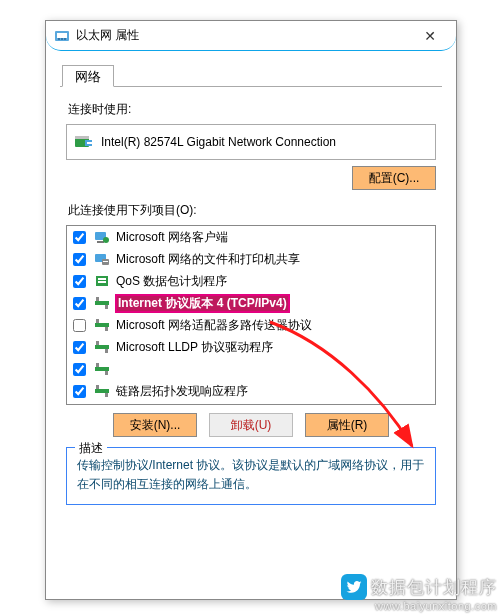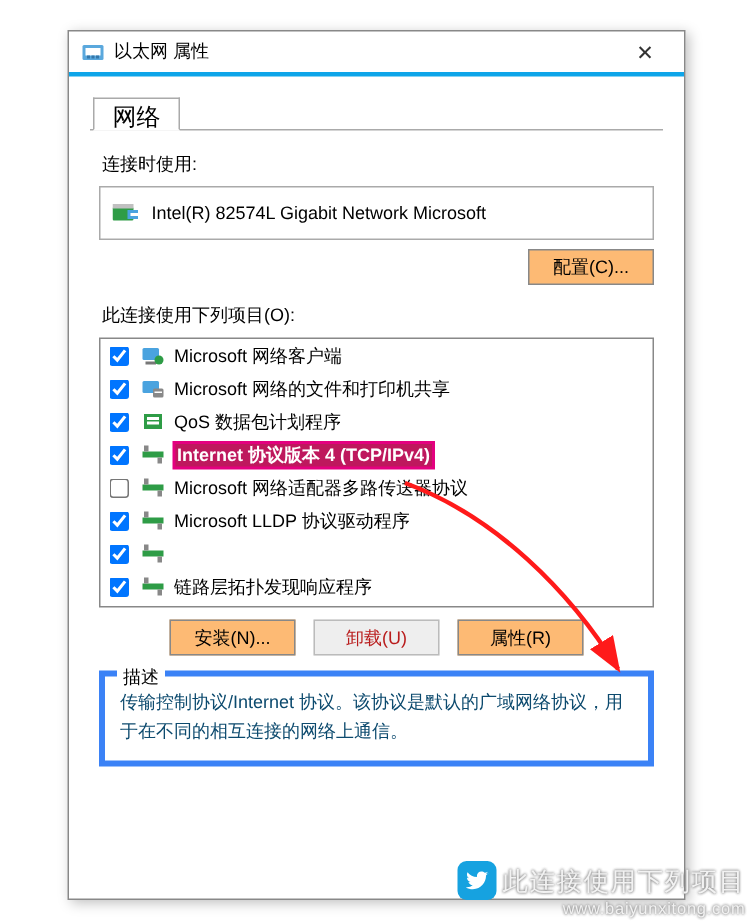--- a/index.html
+++ b/index.html
@@ -22,21 +22,22 @@
     height: 580px;
     border: 1px solid #888;
     background: #fff;
     box-shadow: 2px 2px 8px rgba(0,0,0,0.25);
   }
   .titlebar {
     height: 30px;
     display: flex;
     align-items: center;
     padding: 0 6px 0 8px;
-    border-bottom: 3px solid #0ea5e9;
+    border-bottom: 1px solid #0ea5e9;
+    border-radius: 15px;
   }
   .titlebar .appicon {
     width: 16px; height: 16px;
     display: inline-flex; align-items:center; justify-content:center;
     margin-right:6px;
   }
   .titlebar .title { flex:1; font-size:12px; }
   .titlebar .close {
     width: 40px; height:28px;
     display:inline-flex; align-items:center; justify-content:center;
@@ -52,21 +53,21 @@
     margin-bottom: 0;
   }
   .tab {
     position: absolute;
     top: 4px; left: 2px;
     height: 22px;
     padding: 2px 12px 0 12px;
     border: 1px solid #aaa;
     border-bottom: 1px solid #fff;
     background: #fff;
-    font-size:16px;
+    font-size:13px;
     z-index:2;
   }
   .tabline {
     position:absolute;
     left:0; right:0; bottom:0;
     height:1px; background:#aaa; z-index:1;
   }
   .tabpanel {
     border: 0;
     padding: 10px 6px 6px 6px;
@@ -128,21 +129,21 @@
     outline:2px solid #e4007f;
     outline-offset:-1px;
     padding:0 2px;
     font-weight:bold;
   }
   .item.selected .lbl::after{content:"";}
 
   .btnrow3 { display:flex; gap:12px; justify-content:center; margin-bottom:10px; }
 
   .fieldset {
-    border:4px solid #3b82f6;
+    border:1px solid #3b82f6;
     padding: 8px 10px 10px 10px;
     position:relative;
   }
   .fieldset .legend{
     position:absolute; top:-8px; left:8px;
     background:#fff; padding:0 4px; font-size:12px;
   }
   .desc { font-size:12px; line-height:1.6; color:#0c4a6e; }
 
   
@@ -205,21 +206,21 @@
 
       <div class="adapter-box">
         <span class="netcard">
           <svg viewBox="0 0 18 16" width="18" height="16">
             <rect x="0" y="4" width="14" height="9" rx="1" fill="#2e9c46"></rect>
             <rect x="0" y="2" width="14" height="3" fill="#c0c0c0"></rect>
             <rect x="10" y="6" width="7" height="6" fill="#4aa3df"></rect>
             <rect x="12" y="8" width="5" height="2" fill="#fff"></rect>
           </svg>
         </span>
-        <span>Intel(R) 82574L Gigabit Network Microsoft</span>
+        <span>Intel(R) 82574L Gigabit Network Connection</span>
       </div>
 
       <div class="btnrow-right">
         <button class="win-btn">配置(C)...</button>
       </div>
 
       <div class="section-label">此连接使用下列项目(O):</div>
 
       <div class="listbox">
         <div class="scrollarea">
@@ -322,16 +323,16 @@
   <path d="M10,8 C70,30 120,80 152,132" stroke="#ff1a1a" stroke-width="3" fill="none" marker-end="url(#ah)"></path>
 </svg>
 
 <div class="brand">
   <div class="row">
     <span class="badge">
       <svg viewBox="0 0 24 24" width="18" height="18">
           <path fill="#fff" d="M22 5.8c-.7.3-1.5.5-2.3.6.8-.5 1.5-1.3 1.8-2.2-.8.5-1.7.8-2.6 1C18.1 4.4 17 4 15.9 4c-2.2 0-4 1.8-4 4 0 .3 0 .6.1.9C8.6 8.7 5.6 7.1 3.6 4.6c-.3.6-.5 1.3-.5 2 0 1.4.7 2.6 1.8 3.3-.7 0-1.3-.2-1.8-.5v.1c0 1.9 1.4 3.6 3.2 3.9-.3.1-.7.1-1.1.1-.3 0-.5 0-.8-.1.5 1.6 2 2.8 3.8 2.8-1.4 1.1-3.1 1.7-5 1.7H2c1.8 1.2 4 1.8 6.3 1.8 7.5 0 11.7-6.3 11.7-11.7v-.5c.8-.6 1.5-1.3 2-2.1z"></path>
         </svg>
     </span>
-    <span class="bigtxt">此连接使用下列项目</span>
+    <span class="bigtxt">数据包计划程序</span>
   </div>
   <div class="url">www.baiyunxitong.com</div>
 </div>
 
 </body></html>

